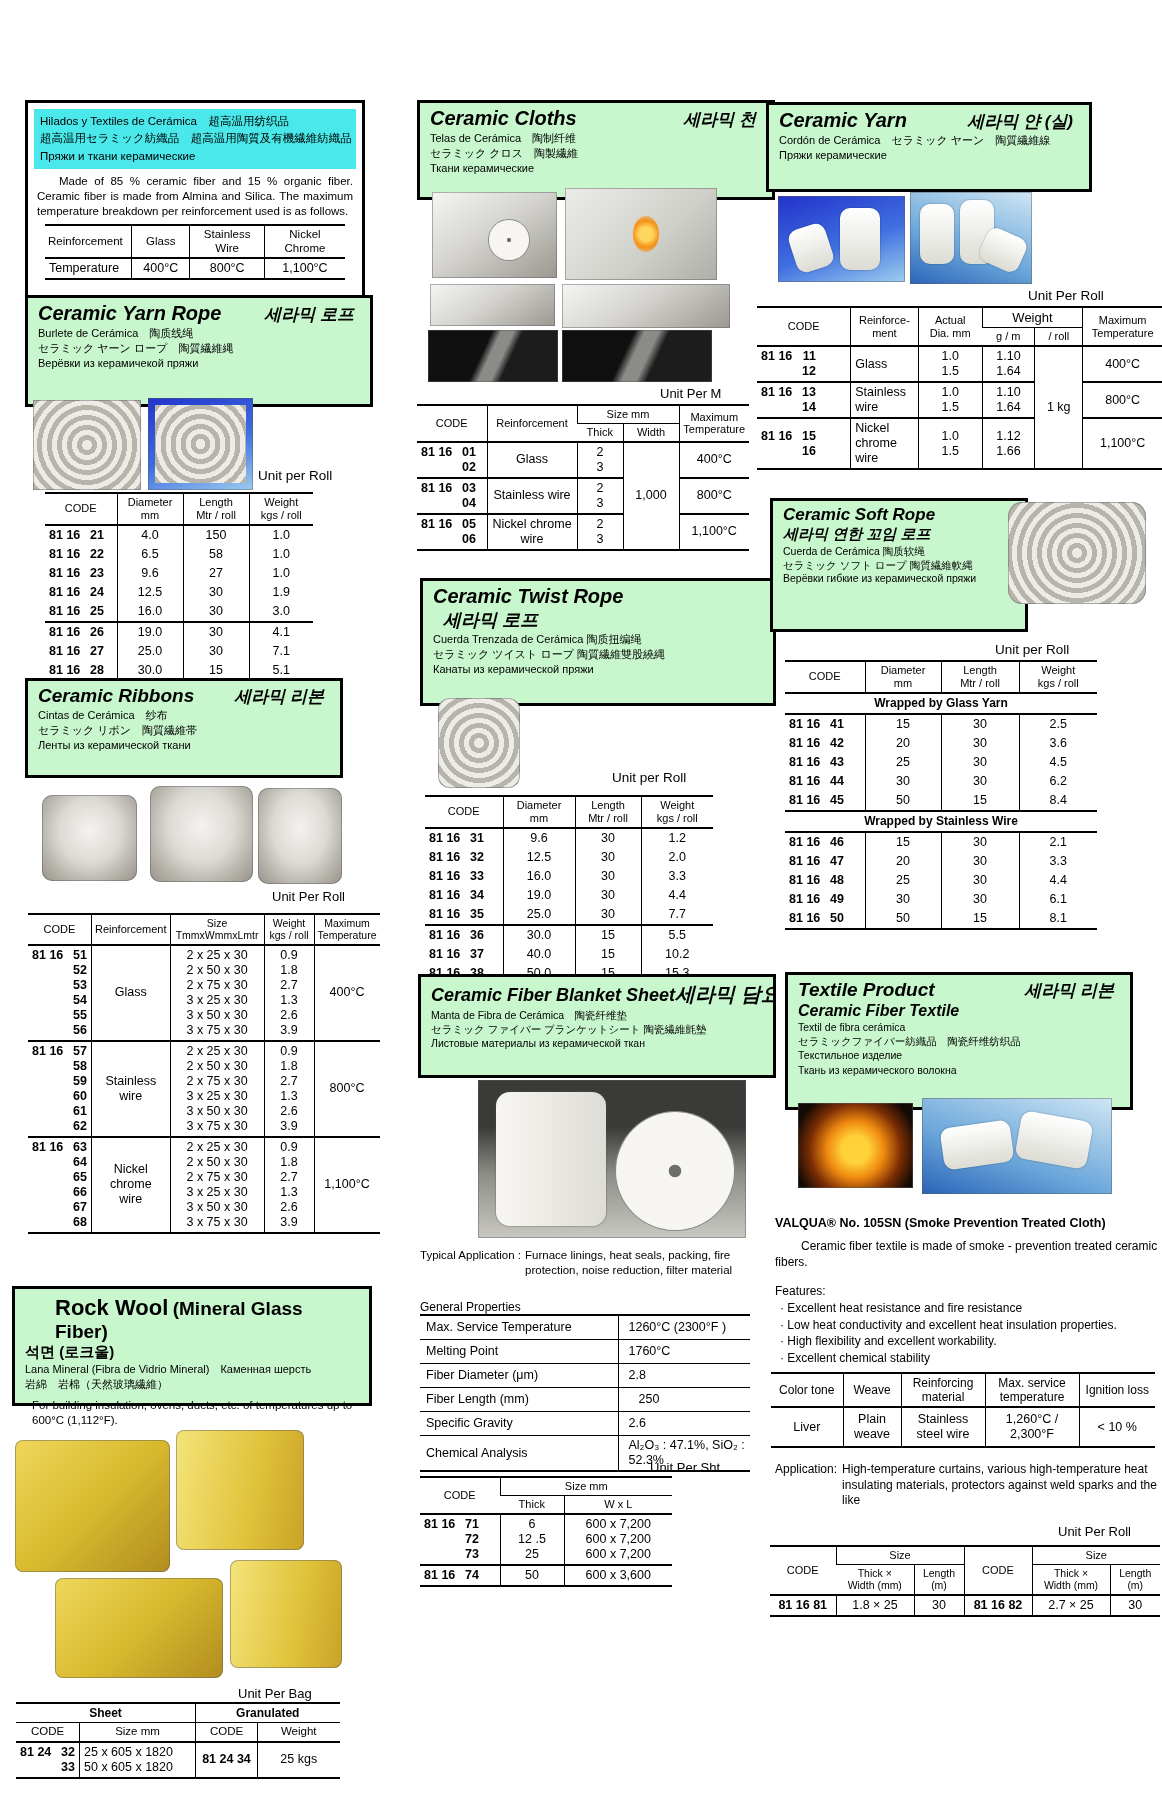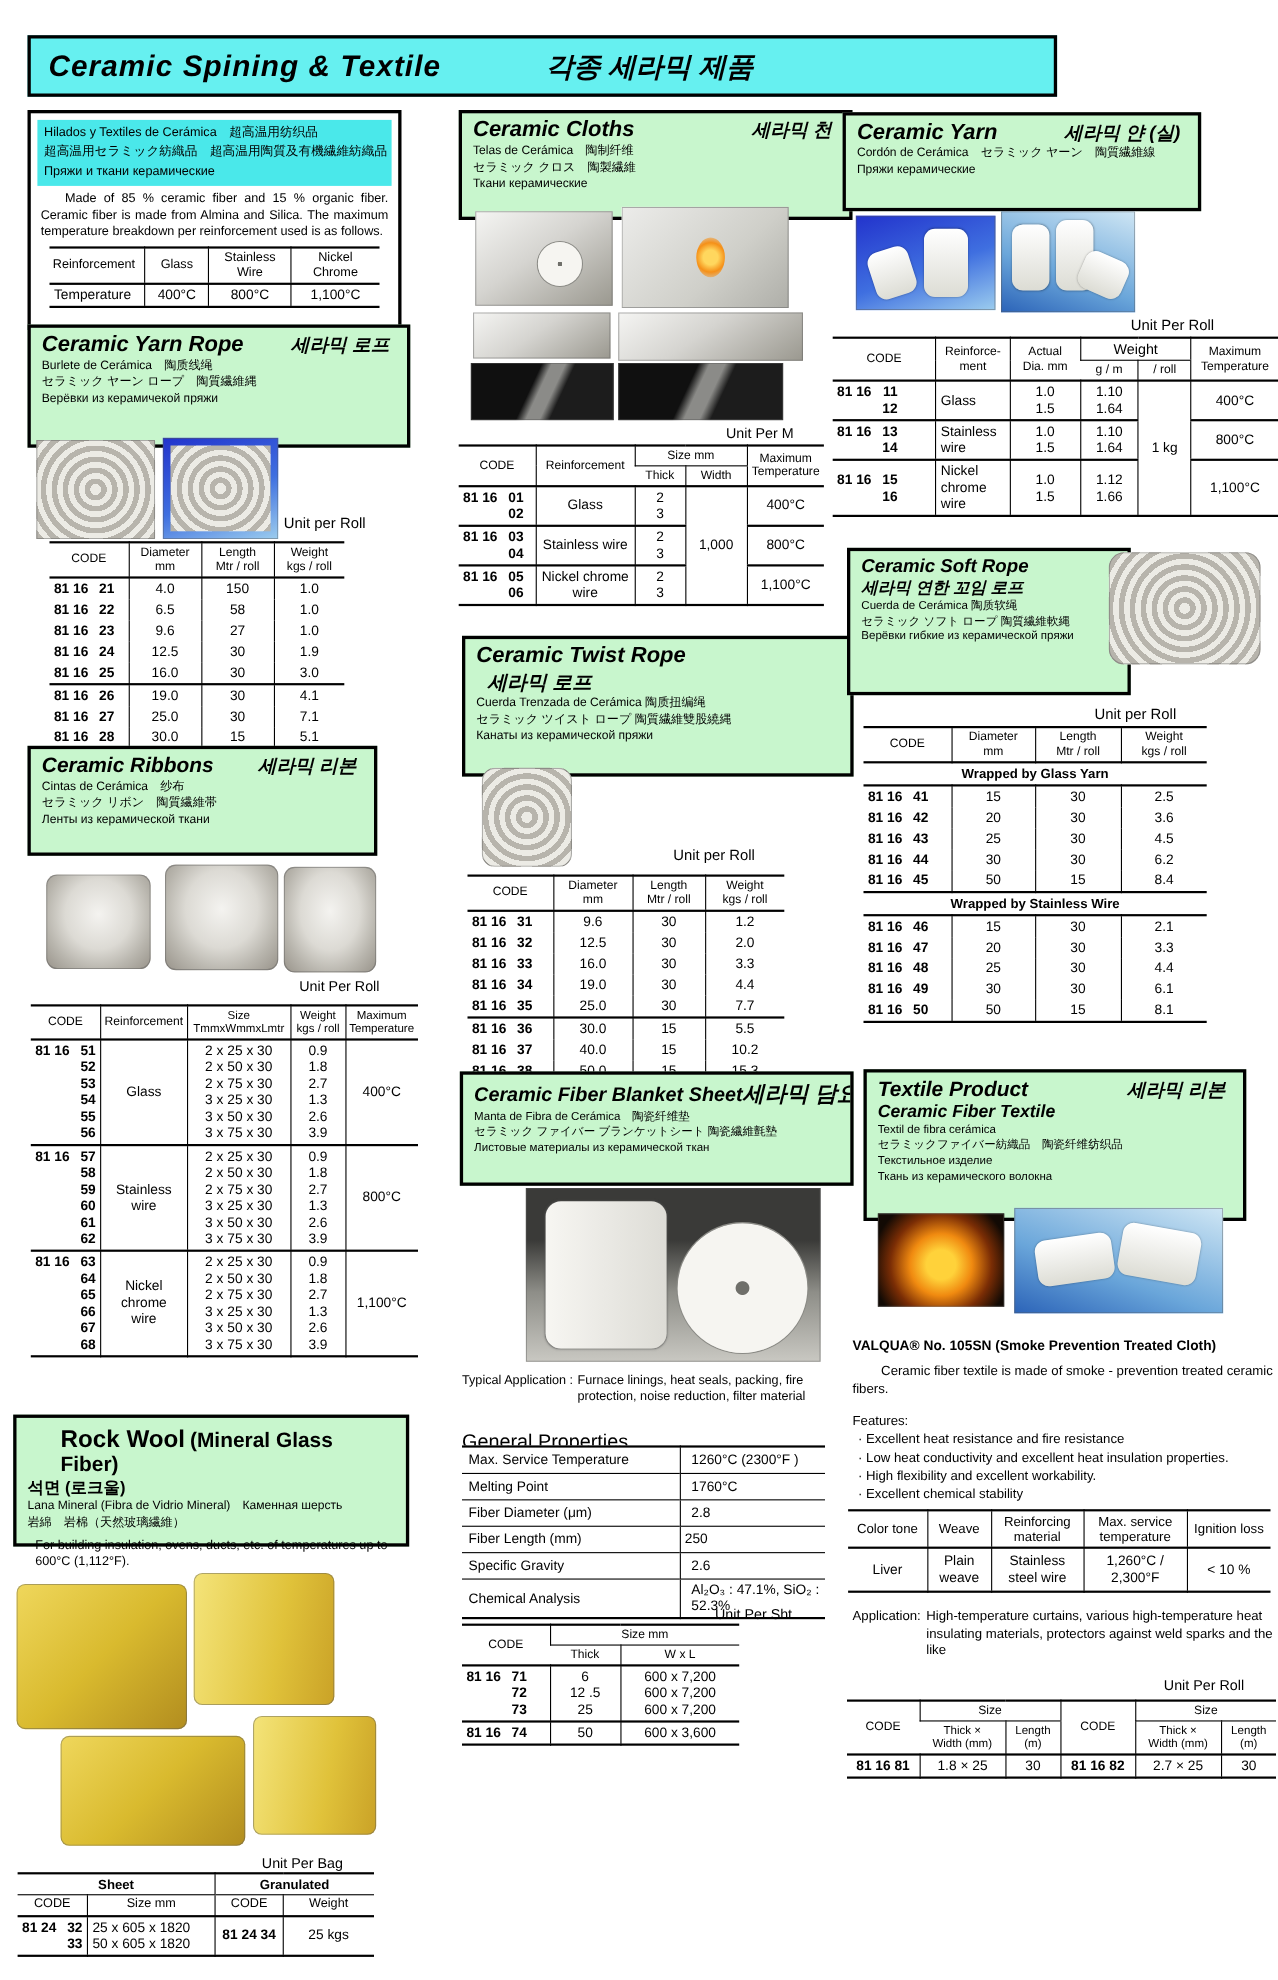--- a/index.html
+++ b/index.html
@@ -50,35 +50,31 @@
   .ph-blue{background:linear-gradient(160deg,#2233cc,#3f6fe0 55%,#9ccdee)}
   .ph-blue2{background:linear-gradient(200deg,#cfe6f4,#6aa6da 60%,#2b63b8)}
   .ph-flame{background:radial-gradient(circle at 50% 55%,#ffd23a 0 18%,#f08a10 38%,#7a2d05 62%,#120a04 85%)}
   .ph-yellow{background:linear-gradient(135deg,#efd75c,#d9ba2e 50%,#b28d1f)}
   .ph-yellow2{background:linear-gradient(100deg,#f4e47a,#e0c23a 60%,#caa227)}
   .spool{position:absolute;background:linear-gradient(180deg,#ffffff,#dcdcd4);border-radius:10px;box-shadow:0 0 2px rgba(0,0,0,.4)}
   .roll{position:absolute;border-radius:50%;background:radial-gradient(circle,#6f6f6a 0 7%,#f6f5f1 8% 78%,#d9d7cf 100%);box-shadow:0 0 0 1px #8a8a85}
   .flamedot{position:absolute;border-radius:50%;background:radial-gradient(circle,#ffd75e 0 30%,#f59018 60%,rgba(245,144,24,0) 100%)}
   
   .small{font-size:11.5px;line-height:1.32}
-  .lbl{font-size:18px}
+  .lbl{font-size:12px}
   .flexrow{display:flex}
   .bull{font-size:12px;line-height:1.38;padding-left:14px;text-indent:-9px}
   .rwtitle{font-weight:bold;font-size:22px;white-space:nowrap}
   .rwtitle2{font-weight:bold;font-size:19px}
 </style>
 </head>
 <body>
 
 <div id="page">
 
-  <div class="abs banner" style="left:25px;top:32px;width:930px;height:50px">
-    <span class="bt">Ceramic Spining &amp; Textile</span>
-    <span class="btko">각종 세라믹 제품</span>
-  </div>
 
   <div class="abs ibox" style="left:25px;top:100px;width:322px;height:182px">
     <div class="cyan">
       <div>Hilados y Textiles de Cerámica　超高温用纺织品</div>
       <div>超高温用セラミック紡織品　超高温用陶質及有機繊維紡織品</div>
       <div>Пряжи и ткани керамические</div>
     </div>
     <div class="ipara">Made of 85 % ceramic fiber and 15 % organic fiber. Ceramic fiber is made from Almina and Silica.  The maximum temperature breakdown per reinforcement used is as follows.</div>
     <table class="dtab" id="t-intro" style="margin:2px auto 0 auto;width:300px">
         <colgroup>
@@ -600,21 +596,21 @@
         <tr class="gsep" style="border-top-width: 1px; margin-top: 12px;">
           <td class="leftcell" style="padding: 4px 6px;">Melting Point</td>
           <td class="leftcell" style="padding-left: 10px;">1760°C</td>
         </tr>
         <tr class="gsep" style="border-top-width: 1px;">
           <td class="leftcell" style="padding: 4px 6px;">Fiber Diameter (μm)</td>
           <td class="leftcell" style="padding-left: 10px; margin-top: 37px;">2.8</td>
         </tr>
         <tr class="gsep" style="border-top-width: 1px;">
           <td class="leftcell" style="padding: 4px 6px;">Fiber Length (mm)</td>
-          <td class="leftcell" style="padding-left: 4px; margin-top: 40px;">250</td>
+          <td class="leftcell" style="padding-left: 20px; margin-top: 40px;">250</td>
         </tr>
         <tr class="gsep" style="border-top-width: 1px;">
           <td class="leftcell" style="padding: 4px 6px;">Specific Gravity</td>
           <td class="leftcell" style="padding-left: 10px;">2.6</td>
         </tr>
         <tr class="gsep" style="border-top-width: 1px;">
           <td class="leftcell" style="padding: 4px 6px;">Chemical Analysis</td>
           <td class="leftcell" style="padding-left: 10px;">Al₂O₃ : 47.1%,  SiO₂ : 52.3%</td>
         </tr>
       </tbody>

